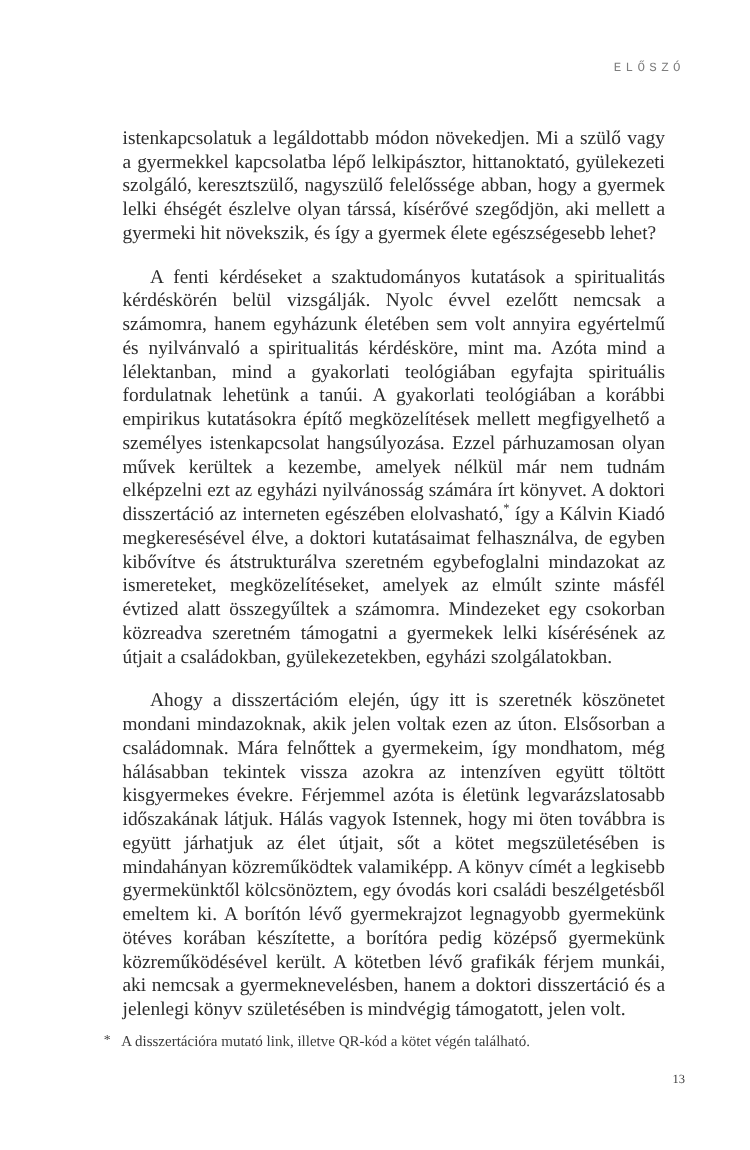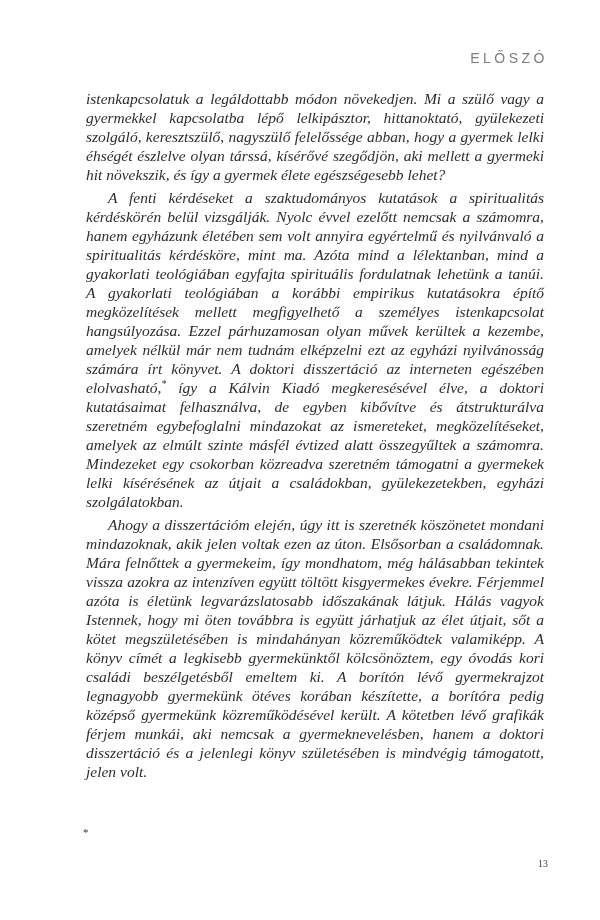--- a/index.html
+++ b/index.html
@@ -12,40 +12,39 @@
     width: 600px;
     height: 920px;
     background: #ffffff;
     overflow: hidden;
     font-family: "Liberation Serif", "DejaVu Serif", serif;
   }
   .running-header {
     position: absolute;
     top: 50px;
     right: 52px;
-    font-size: 14px;
+    font-size: 10px;
     letter-spacing: 3.5px;
     color: #7d7d7d;
     text-transform: uppercase;
-    font-family: Liberation Sans, sans-serif;
+    font-family: Liberation Mono, monospace;
   }
   .body-text {
     position: absolute;
     top: 85px;
     left: 82px;
     width: 466px;
     font-size: 15.5px;
     line-height: 19px;
     color: #2d2d2d;
     text-align: justify;
   }
   .body-text p {
-    margin: 4px;
+    margin: 16px;
     padding: 0;
-    font-style: italic;
   }
   .body-text p.indent {
     text-indent: 22px;
   }
   sup.fn-ref {
     font-size: 10px;
     line-height: 0;
     vertical-align: super;
   }
   .footnote {
@@ -80,17 +79,18 @@
   <div class="running-header">ELŐSZÓ</div>
 
   <div class="body-text">
     <p>istenkapcsolatuk a legáldottabb módon növekedjen. Mi a szülő vagy a gyermekkel kapcsolatba lépő lelkipásztor, hittanoktató, gyülekezeti szolgáló, keresztszülő, nagyszülő felelőssége abban, hogy a gyermek lelki éhségét észlelve olyan társsá, kísérővé szegődjön, aki mellett a gyermeki hit növekszik, és így a gyermek élete egészségesebb lehet?</p>
     <p class="indent"><span>A fenti kérdéseket a szaktudományos kutatások a spiritualitás kérdéskörén belül vizsgálják. Nyolc évvel ezelőtt nemcsak a számomra, hanem egyházunk életében sem volt annyira egyértelmű és nyilvánvaló a spiritualitás kérdésköre, mint ma. Azóta mind a lélektanban, mind a gyakorlati teológiában egyfajta spirituális fordulatnak lehetünk a tanúi. A gyakorlati teológiában a korábbi empirikus kutatásokra építő megközelítések mellett megfigyelhető a személyes istenkapcsolat hangsúlyozása. Ezzel párhuzamosan olyan művek kerültek a kezembe, amelyek nélkül már nem tudnám elképzelni ezt az egyházi nyilvánosság számára írt könyvet. A doktori disszertáció az interneten egészében elolvasható,</span><sup class="fn-ref">*</sup><span> így a Kálvin Kiadó megkeresésével élve, a doktori kutatásaimat felhasználva, de egyben kibővítve és átstrukturálva szeretném egybefoglalni mindazokat az ismereteket, megközelítéseket, amelyek az elmúlt szinte másfél évtized alatt összegyűltek a számomra. Mindezeket egy csokorban közreadva szeretném támogatni a gyermekek lelki kísérésének az útjait a családokban, gyülekezetekben, egyházi szolgálatokban.</span></p>
     <p class="indent">Ahogy a disszertációm elején, úgy itt is szeretnék köszönetet mondani mindazoknak, akik jelen voltak ezen az úton. Elsősorban a családomnak. Mára felnőttek a gyermekeim, így mondhatom, még hálásabban tekintek vissza azokra az intenzíven együtt töltött kisgyermekes évekre. Férjemmel azóta is életünk legvarázslatosabb időszakának látjuk. Hálás vagyok Istennek, hogy mi öten továbbra is együtt járhatjuk az élet útjait, sőt a kötet megszületésében is mindahányan közreműködtek valamiképp. A könyv címét a legkisebb gyermekünktől kölcsönöztem, egy óvodás kori családi beszélgetésből emeltem ki. A borítón lévő gyermekrajzot legnagyobb gyermekünk ötéves korában készítette, a borítóra pedig középső gyermekünk közreműködésével került. A kötetben lévő grafikák férjem munkái, aki nemcsak a gyermeknevelésben, hanem a doktori disszertáció és a jelenlegi könyv születésében is mindvégig támogatott, jelen volt.</p>
   </div>
 
   <div class="footnote">
     <span class="fn-marker">*</span>
+    <span class="fn-text">A disszertációra mutató link, illetve QR-kód a kötet végén található.</span>
   </div>
 
   <div class="page-number">13</div>
 
 </div>
 
 </body></html>

